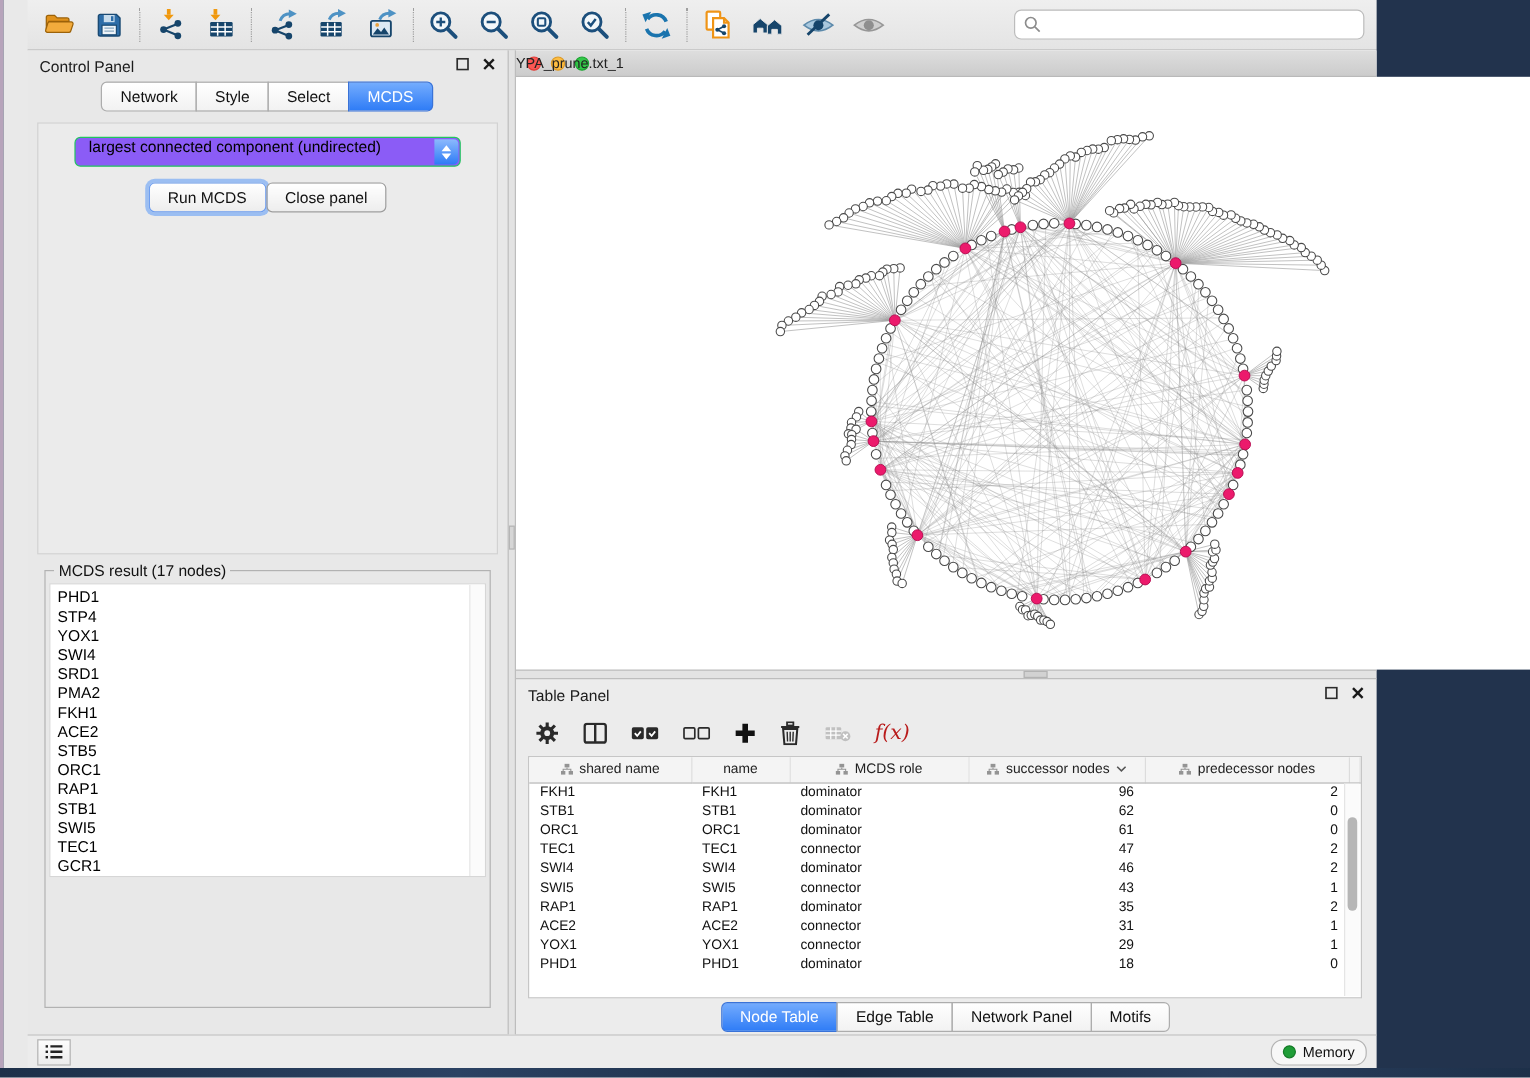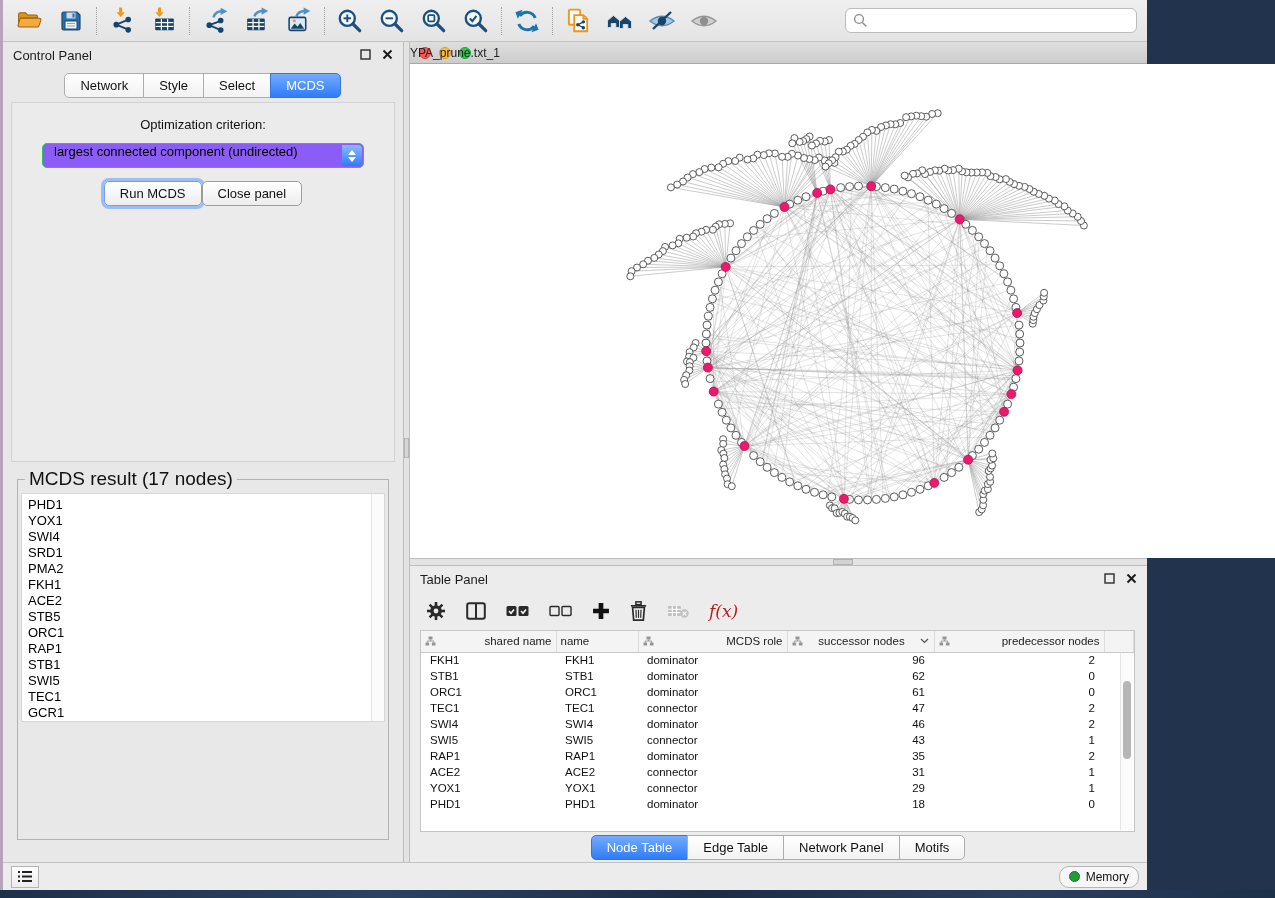--- a/index.html
+++ b/index.html
@@ -1,21 +1,21 @@
 <!DOCTYPE html>
 <html><head>
 <meta charset="utf-8">
 <style>
   * { margin:0; padding:0; box-sizing:border-box; }
   html,body { width:1275px; height:898px; overflow:hidden; font-family:"Liberation Sans",sans-serif; }
   .desktop { position:relative; width:1275px; height:898px; background:#22334d; }
   .desktop::before { content:''; position:absolute; left:0; top:0; width:3px; height:890px; background:#b7a4bb; }
   .desktop::after { content:''; position:absolute; left:0; bottom:0; width:100%; height:8px;
     background:linear-gradient(90deg,#1d3049,#2b4263 30%,#1b2d45 55%,#2a3f5e 80%,#1d3049); }
-  .app { position:absolute; left:3px; top:0; width:1144px; height:890px; display:flex; flex-direction:column; background:#e9e9e9; }
+  .app { position:absolute; left:3px; top:0; width:1144px; height:890px; display:flex; flex-direction:column; background:#e9e9e9;padding-left:20px; }
 
   
   .toolbar { height:42px; background:linear-gradient(#efefef,#e4e4e4); border-bottom:1px solid #c2c2c2;
     display:flex; align-items:center; padding:0 10px; flex:0 0 auto; }
   .tb-group { display:flex; align-items:center; gap:14px; padding:0 11px; }
   .tb-sep { width:1px; height:28px; border-left:1px dotted #9f9f9f; }
   .tb-btn { width:28px; height:28px; display:flex; align-items:center; justify-content:center; cursor:pointer; }
   .searchbox { margin-left:auto; position:relative; width:292px; }
   .searchbox input { width:292px; height:25px; border:1px solid #bcbcbc; border-radius:6px; background:#fff;
     padding:0 8px 0 28px; font-size:13px; outline:none; }
@@ -26,41 +26,41 @@
   .vsplit { width:7px; background:#e3e3e3; border-left:1px solid #bdbdbd; border-right:1px solid #bdbdbd; position:relative; }
   .vsplit .handle { position:absolute; left:0; right:0; top:396px; height:20px; background:#d6d6d6; border:1px solid #b5b5b5; }
   .hsplit { height:8px; background:#e3e3e3; border-top:1px solid #bdbdbd; border-bottom:1px solid #bdbdbd; position:relative; }
   .hsplit .handle { position:absolute; top:0; bottom:0; left:423px; width:20px; background:#d2d2d2; border:1px solid #b3b3b3; }
 
   
   .control-panel { width:400px; flex:0 0 auto; background:#e8e8e8; display:flex; flex-direction:column; }
   .panel-head { height:26px; display:flex; align-items:center; padding:0 10px; flex:0 0 auto; }
   .panel-title { font-size:13px; color:#1c1c1c; }
   .panel-head .win-icons { margin-left:auto; display:flex; gap:11px; align-items:center; }
-  .tabbar { height:30px; display:flex; justify-content:center; align-items:flex-end; flex:0 0 auto; }
+  .tabbar { height:30px; display:flex; justify-content:center; align-items:flex-start; flex:0 0 auto; }
   .seg { display:flex; }
   .seg .seg-btn { border:1px solid #adadad; background:linear-gradient(#ffffff,#f2f2f2); font-size:13px;
     padding:4px 15px; margin-left:-1px; cursor:pointer; color:#111; font-family:"Liberation Sans",sans-serif; }
   .seg .seg-btn:first-child { border-radius:5px 0 0 5px; }
   .seg .seg-btn:last-child { border-radius:0 5px 5px 0; }
   .seg .seg-btn.active { background:linear-gradient(#74acfe,#2f7cf6); border-color:#3a73d8; color:#fff; }
   .mcds-box { margin:4px 8px 0 8px; height:360px; background:#ebebeb; border:1px solid #d2d2d2; text-align:center; }
   .opt-label { font-size:13px; margin-top:14px; color:#111; }
   .mac-select { width:322px; height:25px; margin:11px auto 0 auto; border:1px solid #22c55e; border-radius:5px;
     background:#8b5cf6; position:relative; display:flex; align-items:flex-start; padding-left:11px; font-size:13px; cursor:pointer; }
   .mac-select .cap { position:absolute; right:1px; top:1px; bottom:1px; width:20px; border-radius:0 4px 4px 0;
     background:linear-gradient(#8cbafd,#2e7bf6); display:flex; flex-direction:column; align-items:center; justify-content:center; gap:2px; }
   .tri-up { width:0; height:0; border-left:4px solid transparent; border-right:4px solid transparent; border-bottom:5px solid #fff; }
   .tri-dn { width:0; height:0; border-left:4px solid transparent; border-right:4px solid transparent; border-top:5px solid #fff; }
   .btn-row { margin-top:13px; display:flex; justify-content:center; gap:0; }
   .mac-btn { border:1px solid #9e9e9e; border-radius:5px; background:linear-gradient(#ffffff,#ededed);
     font-size:13px; padding:4px 15px; cursor:pointer; font-family:"Liberation Sans",sans-serif; color:#111; }
   .mac-btn.focus { box-shadow:0 0 0 3px rgba(112,166,246,.65); border-color:#6f9ff0; }
   .result-fieldset { margin:6px 14px 0 14px; height:372px; border:1px solid #b2b2b2; padding:3px; background:#e8e8e8; }
-  .result-fieldset legend { font-size:19px; padding:0 4px; margin-left:4px; color:#111; }
+  .result-fieldset legend { font-size:13px; padding:0 4px; margin-left:4px; color:#111; }
   .listbox { position:relative; height:100%; background:#fff; border:1px solid #d6d6d6; overflow:hidden;
     font-size:13px; line-height:16px; text-align:left; }
   .listbox ul { list-style:none; padding:3px 0 0 6px; }
   .list-track { position:absolute; right:0; top:0; bottom:0; width:13px; background:#fbfbfb; border-left:1px solid #e6e6e6; }
 
   
   .right-col { flex:1; display:flex; flex-direction:column; min-width:0; }
   .net-window { height:516px; display:flex; flex-direction:column; flex:0 0 auto; background:#fff; }
   .net-titlebar { height:22px; background:linear-gradient(#dedede,#cccccc); border-bottom:1px solid #a8a8a8;
     display:flex; align-items:center; position:relative; flex:0 0 auto; }
@@ -75,21 +75,21 @@
   
   .table-panel { flex:1; background:#ececec; display:flex; flex-direction:column; min-height:0; }
   .tp-toolbar { height:38px; display:flex; align-items:center; gap:20px; padding:0 16px; flex:0 0 auto; }
   .tp-btn { display:flex; align-items:center; justify-content:center; cursor:pointer; }
   .tp-btn.disabled { cursor:default; }
   .fx { font-family:"DejaVu Serif",serif; font-style:italic; color:#b91c1c; font-size:17px; }
   .table-wrap { flex:1; margin:0 12px 0 10px; background:#fff; border:1px solid #c6c6c6; position:relative; overflow:hidden; }
   table.node-table { border-collapse:collapse; width:100%; table-layout:fixed; }
   .node-table th { background:#f4f4f4; border-right:1px solid #dcdcdc; border-bottom:1px solid #c9c9c9;
     font-weight:normal; font-size:11.5px; height:21px; color:#222; white-space:nowrap; overflow:hidden; cursor:pointer; }
-  .node-table th .th-inner { display:flex; align-items:center; justify-content:space-between; gap:5px; padding:0 4px; }
+  .node-table th .th-inner { display:flex; align-items:center; justify-content:center; gap:5px; padding:0 4px; }
   .node-table td { font-size:11.5px; height:16px; padding:0 9px; white-space:nowrap; overflow:hidden; color:#111; }
   .node-table td.num { text-align:right; }
   .vscroll { position:absolute; top:22px; right:1px; bottom:1px; width:13px; background:#fbfbfb; border-left:1px solid #e5e5e5; }
   .vscroll .thumb { position:absolute; left:2px; right:2px; top:16%; height:44%; background:#b6b6b6; border-radius:6px; cursor:pointer; }
   .tp-tabs { height:30px; display:flex; justify-content:center; align-items:center; flex:0 0 auto; }
 
   
   .statusbar { height:28px; background:#ececec; border-top:1px solid #c3c3c3; display:flex; align-items:center;
     padding:0 8px; flex:0 0 auto; }
   .status-btn { width:28px; height:22px; border:1px solid #b4b4b4; background:linear-gradient(#fdfdfd,#ececec);
@@ -309,38 +309,38 @@
       </div>
       <div class="tabbar">
         <div class="seg" id="cp-tabs">
               <button class="seg-btn">Network</button>
               <button class="seg-btn">Style</button>
               <button class="seg-btn">Select</button>
               <button class="seg-btn active">MCDS</button>
             </div>
       </div>
       <div class="mcds-box">
-        <div class="opt-label">Optimization criterion:</div>
         <div class="mac-select">
           <span>largest connected component (undirected)</span>
           <span class="cap">
                 <span class="tri-up"></span>
                 <span class="tri-dn"></span>
               </span>
         </div>
         <div class="btn-row">
           <button class="mac-btn focus">Run MCDS</button>
           <button class="mac-btn">Close panel</button>
         </div>
       </div>
       <fieldset class="result-fieldset">
         <legend>MCDS result (17 nodes)</legend>
         <div class="listbox">
           <ul id="mcds-list">
                 <li>PHD1</li>
+                <li>STP4</li>
                 <li>YOX1</li>
                 <li>SWI4</li>
                 <li>SRD1</li>
                 <li>PMA2</li>
                 <li>FKH1</li>
                 <li>ACE2</li>
                 <li>STB5</li>
                 <li>ORC1</li>
                 <li>RAP1</li>
                 <li>STB1</li>

